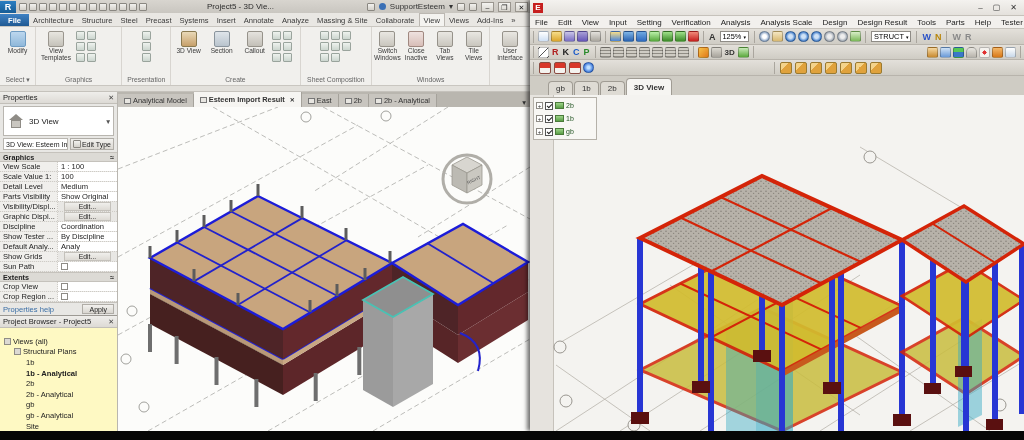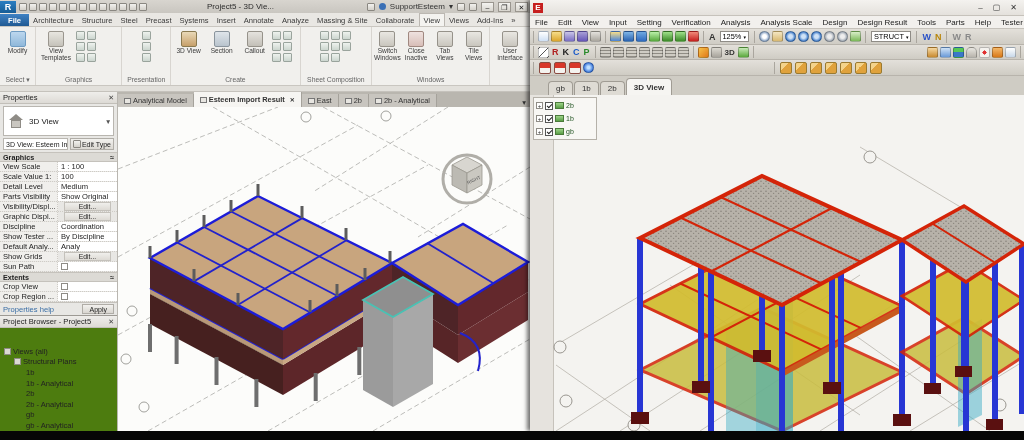--- a/index.html
+++ b/index.html
@@ -46,21 +46,21 @@
   .sechdr span:last-child{margin-left:auto;}
   .prow{display:flex;height:10px;line-height:10px;border-bottom:1px dotted #cfccc6;}
   .plabel{width:58px;padding-left:3px;background:#f0efec;border-right:1px dotted #cfccc6;overflow:hidden;white-space:nowrap;}
   .pval{flex:1;background:#fff;padding-left:3px;overflow:hidden;white-space:nowrap;}
   .pval.btn{background:linear-gradient(#f0efec,#dddad4);text-align:center;padding-left:0;border:1px solid #c4c1bb;margin:0 6px;line-height:8px;font-size:6.8px;height:9px;align-self:center;}
   .cb{width:7px;height:7px;border:1px solid #8f8c86;background:#fff;display:inline-block;margin-top:1px;}
   .propfoot{display:flex;align-items:center;height:13px;padding:0 3px;border-top:1px solid #c5c2bc;}
   .helplink{color:#3a6ea5;}
   .applybtn{margin-left:auto;background:linear-gradient(#f2f1ee,#d9d6d0);border:1px solid #b0ada7;padding:0 6px;height:10px;line-height:9px;font-size:7px;}
   .browser{flex:1;display:flex;flex-direction:column;border-top:1px solid #9d9a94;min-height:0;}
-  .tree{flex:1;background:#4d7c0f;overflow:hidden;padding-top:18px;text-align:center;}
+  .tree{flex:1;background:#fef9c3;overflow:hidden;padding-top:8px;text-align:center;}
   .titem{display:flex;align-items:center;height:10.6px;white-space:nowrap;}
   .ticon{width:7px;height:7px;border:1px solid #8f8c86;background:#dcd9d3;display:inline-block;margin-right:2px;flex:none;}
   .rv-main{flex:1;display:flex;flex-direction:column;min-width:0;}
   .view-tabs{height:15px;background:#b9b6af;display:flex;align-items:flex-end;font-size:7.4px;color:#333;white-space:nowrap;overflow:hidden;}
   .vtab{display:flex;align-items:center;gap:2px;padding:1px 6px;background:#c8c5bf;border-right:1px solid #a5a29b;height:13px;}
   .vtab.active{background:#f6f5f2;font-weight:bold;height:15px;}
   .vticon{width:7px;height:6px;border:1px solid #777;background:#e8e6e1;flex:none;}
   .vtcaret{margin-left:auto;padding:0 4px;color:#333;}
   .rv-canvas{flex:1;position:relative;background:#fcfcfa;overflow:hidden;}
   .viewcube{position:absolute;left:318px;top:36px;width:62px;height:62px;}
@@ -362,21 +362,21 @@
                 <span class="ticon"></span>
                 <span>Views (all)</span>
               </div>
             <div class="titem" style="padding-left:14px;">
                 <span class="ticon"></span>
                 <span>Structural Plans</span>
               </div>
             <div class="titem" style="padding-left:26px;">
                 <span>1b</span>
               </div>
-            <div class="titem" style="padding-left:26px;">
+            <div class="titem" style="padding-left:26px;font-weight:bold;">
                 <span>1b - Analytical</span>
               </div>
             <div class="titem" style="padding-left:26px;">
                 <span>2b</span>
               </div>
             <div class="titem" style="padding-left:26px;">
                 <span>2b - Analytical</span>
               </div>
             <div class="titem" style="padding-left:26px;">
                 <span>gb</span>

